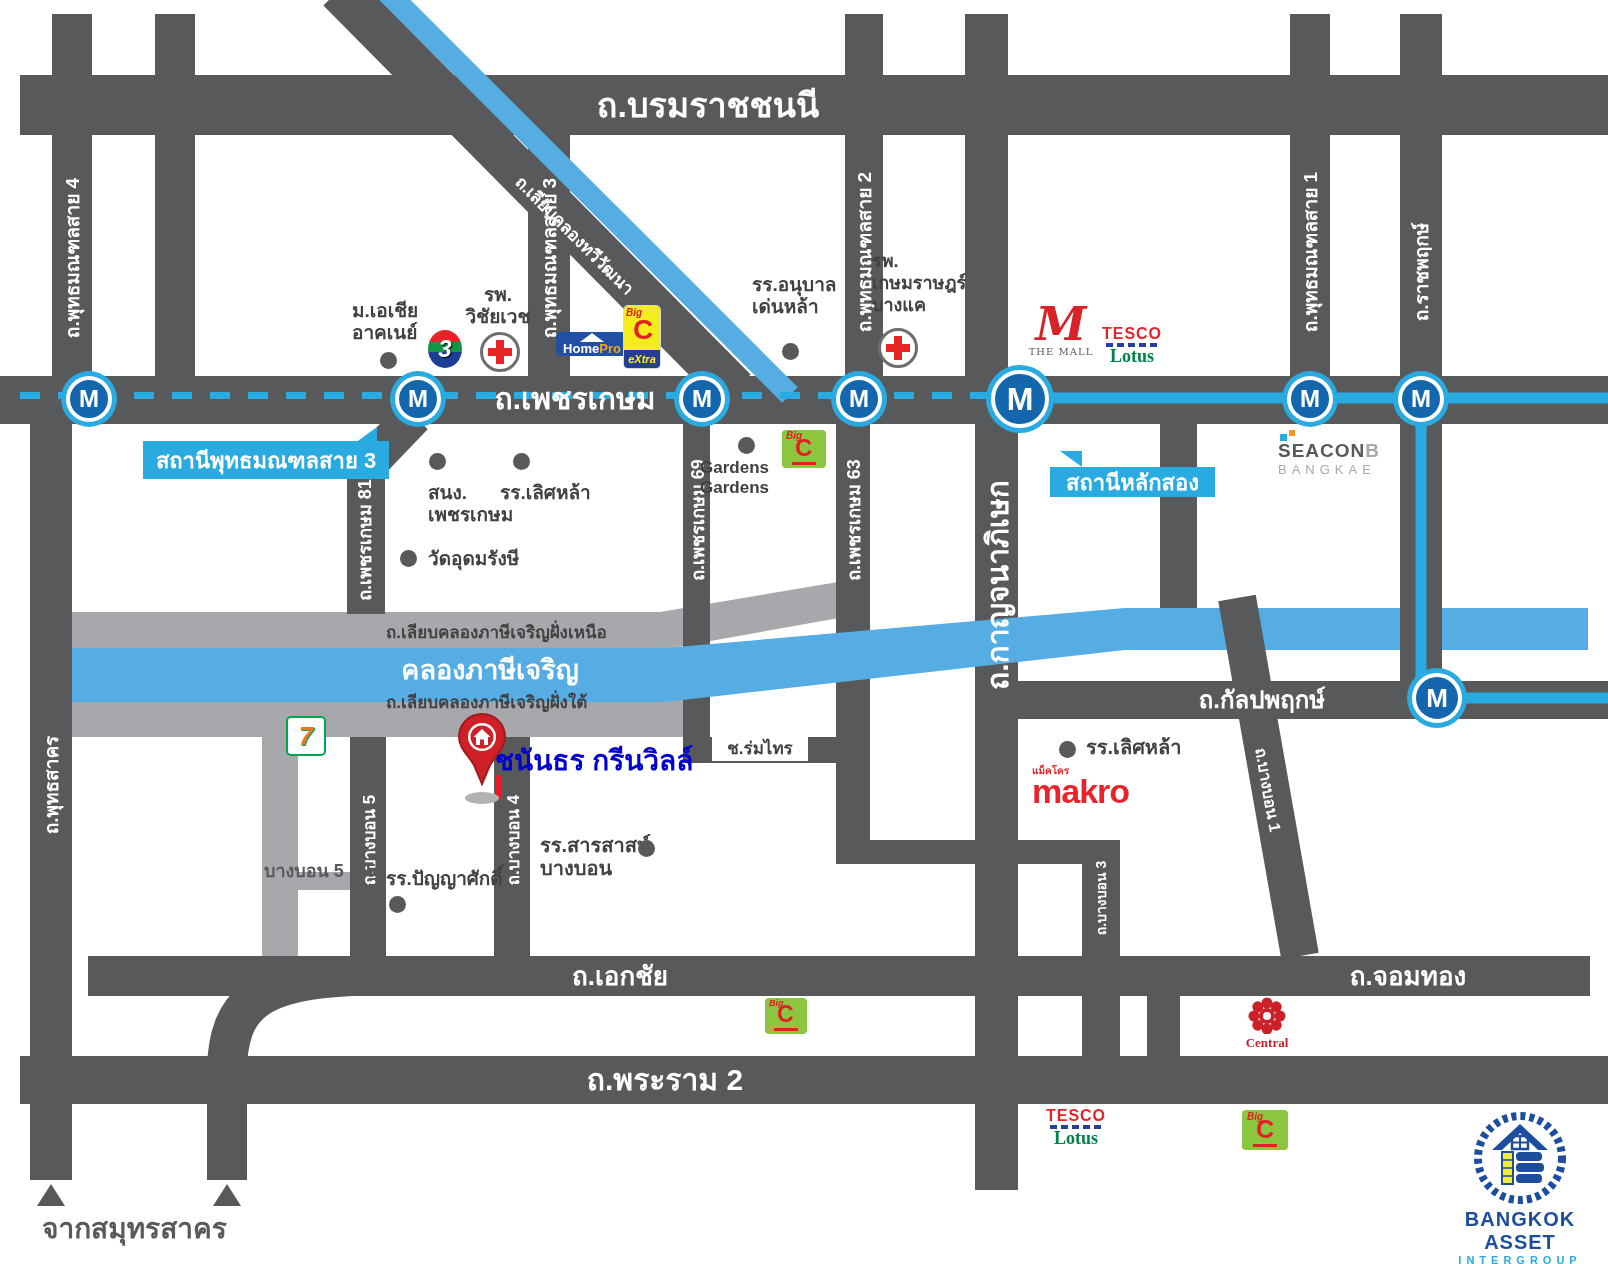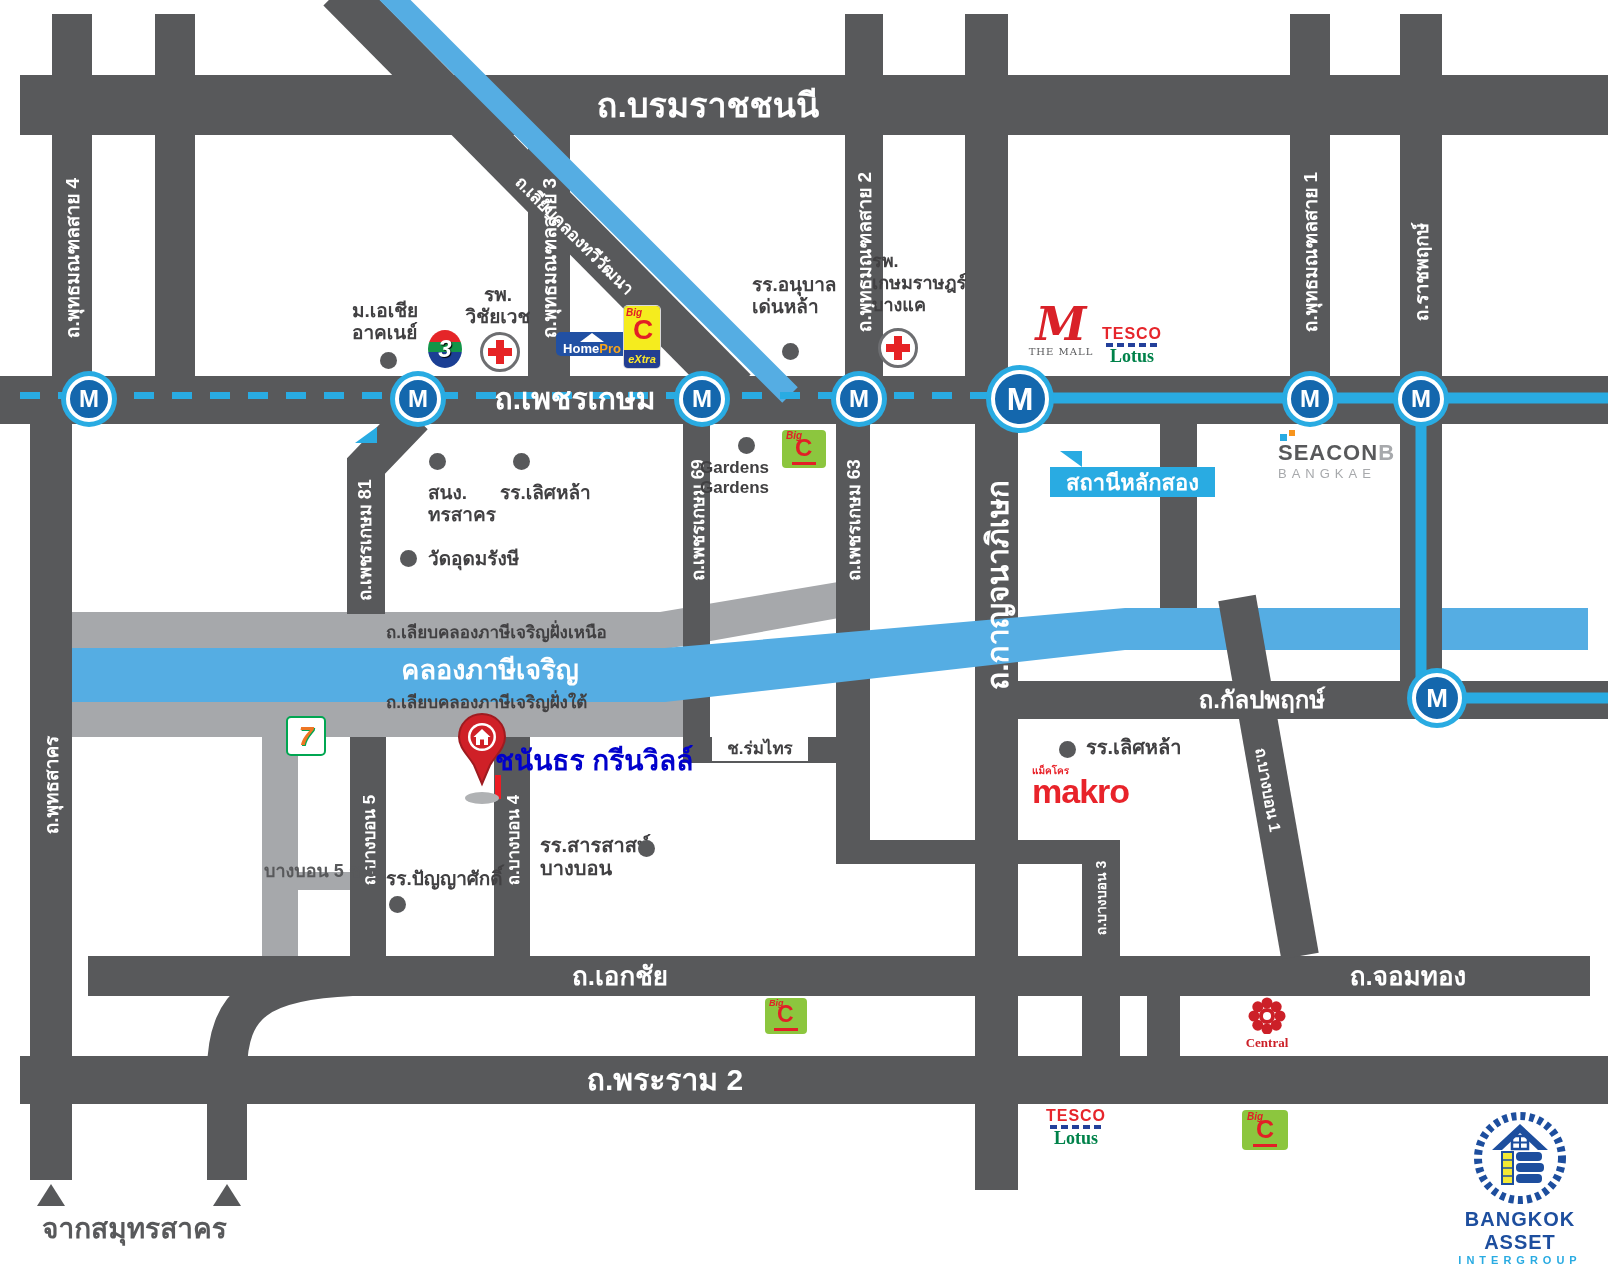--- a/index.html
+++ b/index.html
@@ -103,20 +103,23 @@
   <div class="m" style="left:1310px;top:399px;width:38px;height:38px;font-size:24px">
       <span>M</span>
     </div>
   <div class="m" style="left:1421px;top:399px;width:38px;height:38px;font-size:24px">
       <span>M</span>
     </div>
   <div class="m" style="left:1437px;top:698px;width:42px;height:42px;font-size:26px">
       <span>M</span>
     </div>
 
+  <div class="callout" style="left:143px;top:441px;width:246px;height:38px">
+      <span>สถานีพุทธมณฑลสาย 3</span>
+    </div>
   <div class="ptr" style="left:355px;top:427px;border-width:0 0 16px 22px;border-color:transparent transparent #29abe2 transparent"></div>
   <div class="callout" style="left:1050px;top:467px;width:165px;height:30px">
       <span>สถานีหลักสอง</span>
     </div>
   <div class="ptr" style="left:1060px;top:451px;border-width:0 22px 16px 0;border-color:transparent #29abe2 transparent transparent"></div>
 
   <div class="rlab" style="left:708px;top:105px;font-size:34px">ถ.บรมราชชนนี</div>
   <div class="rlab" style="left:575px;top:398px;font-size:30px">ถ.เพชรเกษม</div>
   <div class="rlab" style="left:620px;top:975px;font-size:26px">ถ.เอกชัย</div>
   <div class="rlab" style="left:1408px;top:975px;font-size:26px">ถ.จอมทอง</div>
@@ -173,21 +176,21 @@
     <div>เกษมราษฎร์</div>
     <div>บางแค</div>
   </div>
   <div class="cross" style="left:878px;top:328px">
       <span class="h"></span>
       <span class="v"></span>
     </div>
 
   <div class="poi" style="left:428px;top:482px">
     <div>สนง.</div>
-    <div>ทรสาคร</div>
+    <div>เพชรเกษม</div>
   </div>
   <div class="dot" style="left:429px;top:453px"></div>
   <div class="poi" style="left:500px;top:482px">รร.เลิศหล้า</div>
   <div class="dot" style="left:513px;top:453px"></div>
 
   <div class="poi" style="left:428px;top:548px">วัดอุดมรังษี</div>
   <div class="dot" style="left:400px;top:550px"></div>
 
   <div class="poi" style="left:700px;top:458px;font-size:17px;line-height:20px">
     <div>Gardens</div>
@@ -251,21 +254,21 @@
 
   <div style="position:absolute;left:782px;top:430px;width:44px;height:38px;background:#8cc63e;border-radius:4px;z-index:6">
     <span style="position:absolute;left:4px;top:0;color:#e21f26;font-size:10px;font-weight:bold;font-style:italic">Big</span>
     <span style="position:absolute;left:13px;top:4px;color:#e21f26;font-size:24px;font-weight:bold">C</span>
     <span style="position:absolute;left:10px;bottom:3px;width:24px;height:3px;background:#e21f26"></span>
   </div>
 
   <div style="position:absolute;left:1278px;top:440px;z-index:6">
     <span style="position:absolute;left:2px;top:-6px;width:7px;height:7px;background:#29abe2"></span>
     <span style="position:absolute;left:11px;top:-10px;width:6px;height:6px;background:#f7941d"></span>
-    <div style="font-size:22px;font-weight:bold;letter-spacing:1px"><span style="color:#58595b">SEACON</span><span style="color:#a7a9ac">B</span></div>
+    <div style="font-size:19px;font-weight:bold;letter-spacing:1px"><span style="color:#58595b">SEACON</span><span style="color:#a7a9ac">B</span></div>
     <div style="font-size:13px;letter-spacing:5px;color:#a7a9ac">BANGKAE</div>
   </div>
 
   <div style="position:absolute;left:286px;top:716px;width:36px;height:36px;background:#fff;border:2px solid #00a651;border-radius:5px;z-index:6;display:flex;align-items:center;justify-content:center">
     <span style="color:#ee7623;font-size:26px;font-weight:bold;font-style:italic;text-shadow:1px 1px 0 #00a651">7</span>
   </div>
 
   <div style="position:absolute;left:1032px;top:766px;z-index:6">
     <div style="color:#e8232a;font-size:10px;font-weight:bold;line-height:9px;padding-right:4px">แม็คโคร</div>
     <div style="color:#e8232a;font-size:34px;font-weight:bold;letter-spacing:-1px;line-height:32px">makro</div>

